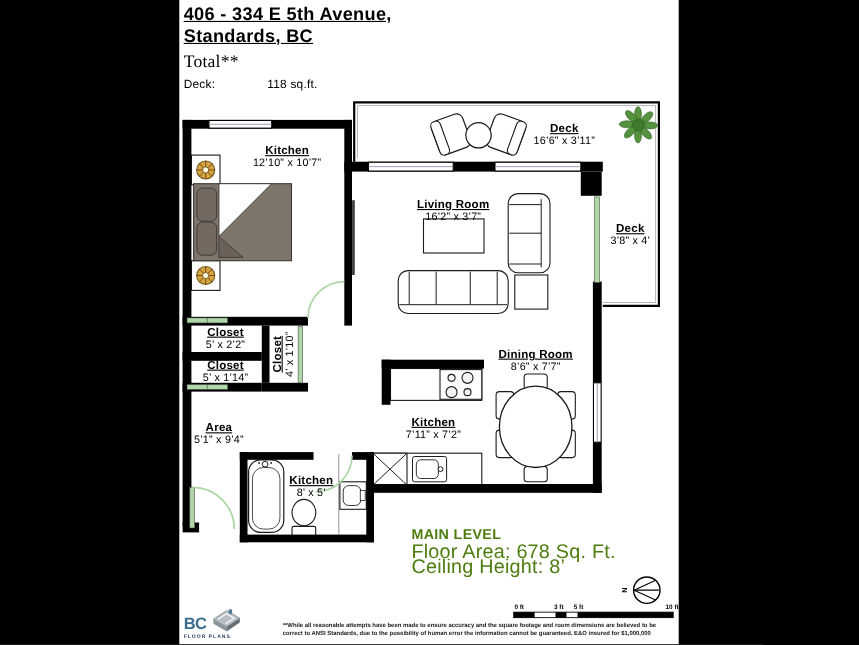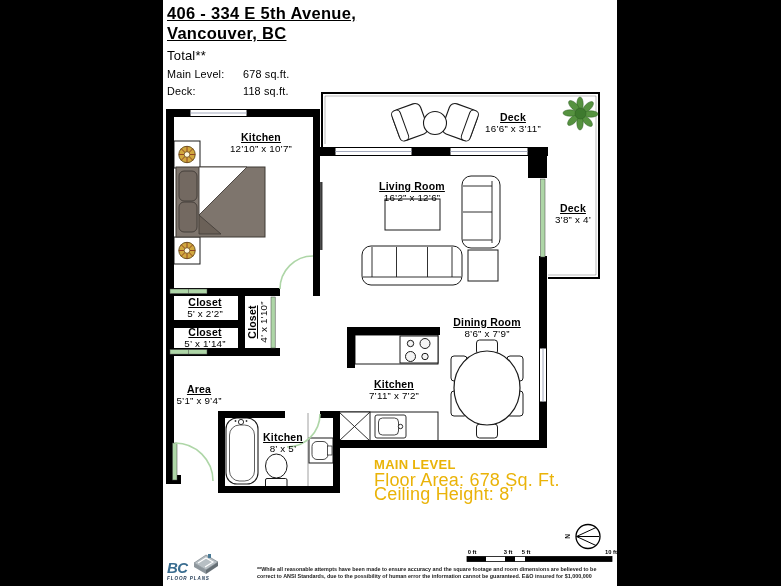--- a/index.html
+++ b/index.html
@@ -5,39 +5,39 @@
   html,body{margin:0;padding:0;background:#000;}
   .page{position:relative;width:781px;height:586px;background:#000;overflow:hidden;
         font-family:"Liberation Sans","DejaVu Sans",sans-serif;}
   .content{position:absolute;left:163px;top:0;width:454px;height:586px;background:#fff;}
   svg.plan{position:absolute;left:163px;top:0;width:454px;height:586px;}
 
   
   .hdr{position:absolute;left:167px;top:4px;width:310px;color:#000;}
   .hdr .title{font-size:16.5px;font-weight:bold;text-decoration:underline;
               line-height:19.5px;letter-spacing:.3px;}
-  .hdr .total{font-size:13px;margin-top:5px;letter-spacing:.2px;}
+  .hdr .total{font-size:16px;margin-top:5px;letter-spacing:.2px;font-family:Liberation Serif, serif;}
   .hdr .arow{font-size:10.8px;margin-top:5px;letter-spacing:.2px;display:flex;}
   .hdr .arow .al{width:76px;}
 
   
   .room-label{position:absolute;transform:translate(-50%,-50%);text-align:center;
               white-space:nowrap;color:#000;line-height:12px;}
   .room-label.vertical{transform:translate(-50%,-50%) rotate(-90deg);}
   .room-name{display:block;font-weight:bold;font-size:10.5px;
              text-decoration:underline;letter-spacing:.2px;}
   .room-dims{display:block;font-size:9.8px;letter-spacing:.2px;}
 
   
-  .level{position:absolute;left:374px;top:458px;color:#eab308;}
+  .level{position:absolute;left:374px;top:479px;color:#4d7c0f;}
   .level .lt{font-size:13px;font-weight:bold;letter-spacing:.3px;line-height:14.5px;}
   .level .ll{font-size:18px;line-height:14.5px;letter-spacing:.2px;}
 
   
-  .logo{position:absolute;left:167px;top:551px;width:95px;font-style:italic;}
+  .logo{position:absolute;left:167px;top:551px;width:95px;}
   .logo .row{display:flex;align-items:flex-end;height:24px;}
   .logo .brand{font-size:15px;font-weight:800;color:#3a6d90;letter-spacing:-.5px;line-height:15px;}
   .logo .sub{font-size:4.6px;font-weight:bold;color:#1d3550;letter-spacing:.9px;margin-top:1px;}
 
   
   .disc{position:absolute;left:257px;top:566px;width:352px;font-size:5.4px;
         font-weight:bold;line-height:6.9px;color:#1a1a1a;}
 </style>
 </head>
 <body>
@@ -238,44 +238,40 @@
       <circle cx="588" cy="536.5" r="12" fill="#fff" stroke-width="1.3"></circle>
       <line x1="599" y1="536.5" x2="577" y2="536.5" stroke-width="1"></line>
       <polyline points="596,527.5 576.5,536.5 596,545.5" stroke-width="1"></polyline>
       <text x="567.5" y="539" font-size="6.5" font-weight="bold" text-anchor="middle" fill="#000" stroke="none" transform="rotate(-90 567.5 536.5)">N</text>
     </g>
   </svg>
 
   <div class="hdr">
     <div class="title">
       <div>406 - 334 E 5th Avenue,</div>
-      <div>Vancouver, BC</div>
+      <div>Standards, BC</div>
     </div>
     <div class="total">Total**</div>
-    <div class="arow">
-      <span class="al">Main Level:</span>
-      <span class="av">678 sq.ft.</span>
-    </div>
     <div class="arow">
       <span class="al">Deck:</span>
       <span class="av">118 sq.ft.</span>
     </div>
   </div>
 
   <div class="room-label" style="left:261px;top:143px">
     <span class="room-name">Kitchen</span>
     <span class="room-dims">12’10” x 10’7”</span>
   </div>
   <div class="room-label" style="left:513px;top:123px">
     <span class="room-name">Deck</span>
     <span class="room-dims">16’6” x 3’11”</span>
   </div>
   <div class="room-label" style="left:412px;top:192px">
     <span class="room-name">Living Room</span>
-    <span class="room-dims">16’2” x 12’6”</span>
+    <span class="room-dims">16’2” x 3’7”</span>
   </div>
   <div class="room-label" style="left:573px;top:214px">
     <span class="room-name">Deck</span>
     <span class="room-dims">3’8” x 4’</span>
   </div>
   <div class="room-label" style="left:205px;top:308px">
     <span class="room-name">Closet</span>
     <span class="room-dims">5’ x 2’2”</span>
   </div>
   <div class="room-label" style="left:205px;top:338px">
@@ -289,21 +285,21 @@
   <div class="room-label" style="left:199px;top:395px">
     <span class="room-name">Area</span>
     <span class="room-dims">5’1” x 9’4”</span>
   </div>
   <div class="room-label" style="left:394px;top:390px">
     <span class="room-name">Kitchen</span>
     <span class="room-dims">7’11” x 7’2”</span>
   </div>
   <div class="room-label" style="left:487px;top:328px">
     <span class="room-name">Dining Room</span>
-    <span class="room-dims">8’6” x 7’9”</span>
+    <span class="room-dims">8’6” x 7’7”</span>
   </div>
   <div class="room-label" style="left:283px;top:443px">
     <span class="room-name">Kitchen</span>
     <span class="room-dims">8’ x 5’</span>
   </div>
 
   <div class="level">
     <div class="lt">MAIN LEVEL</div>
     <div class="ll">Floor Area: 678 Sq. Ft.</div>
     <div class="ll">Ceiling Height: 8’</div>

